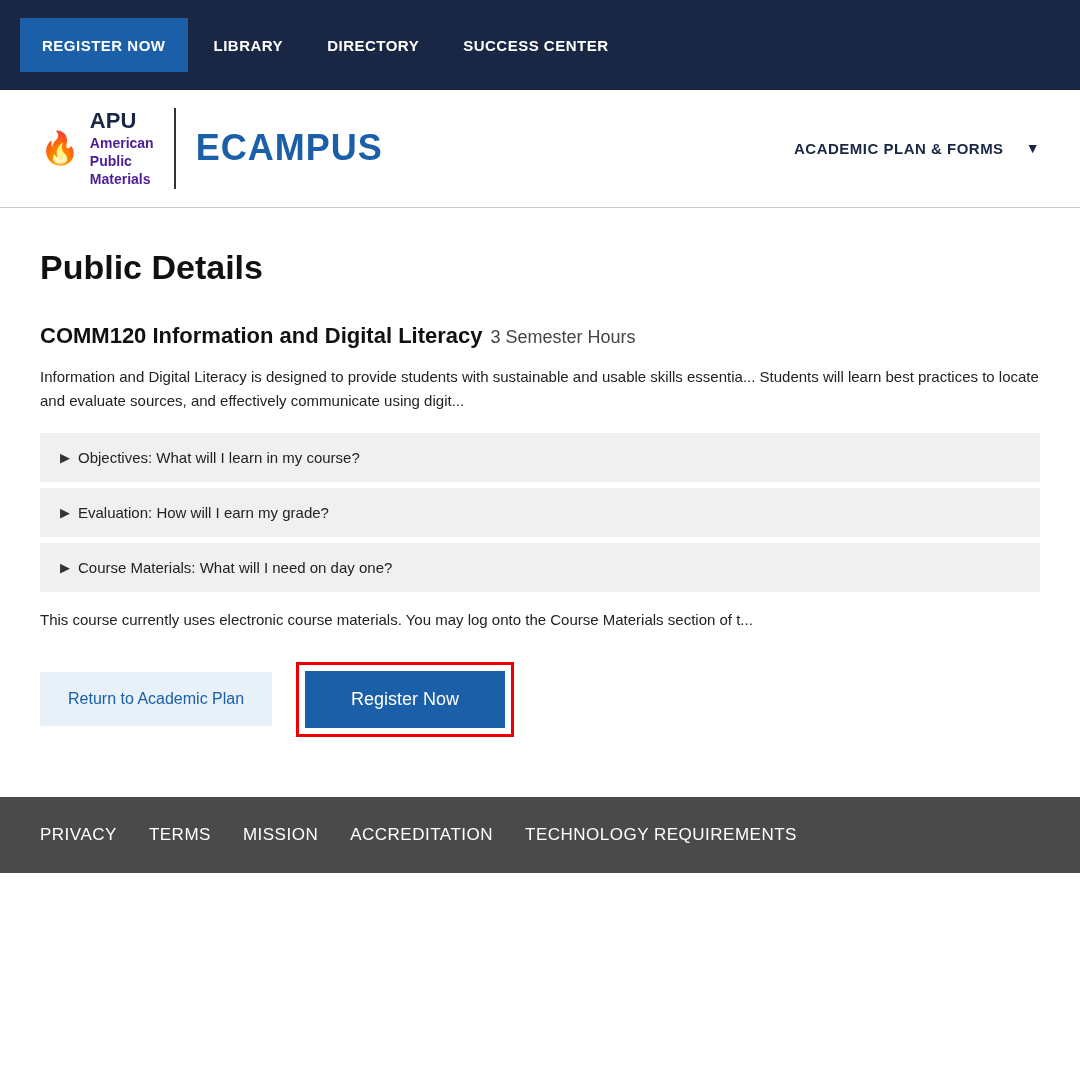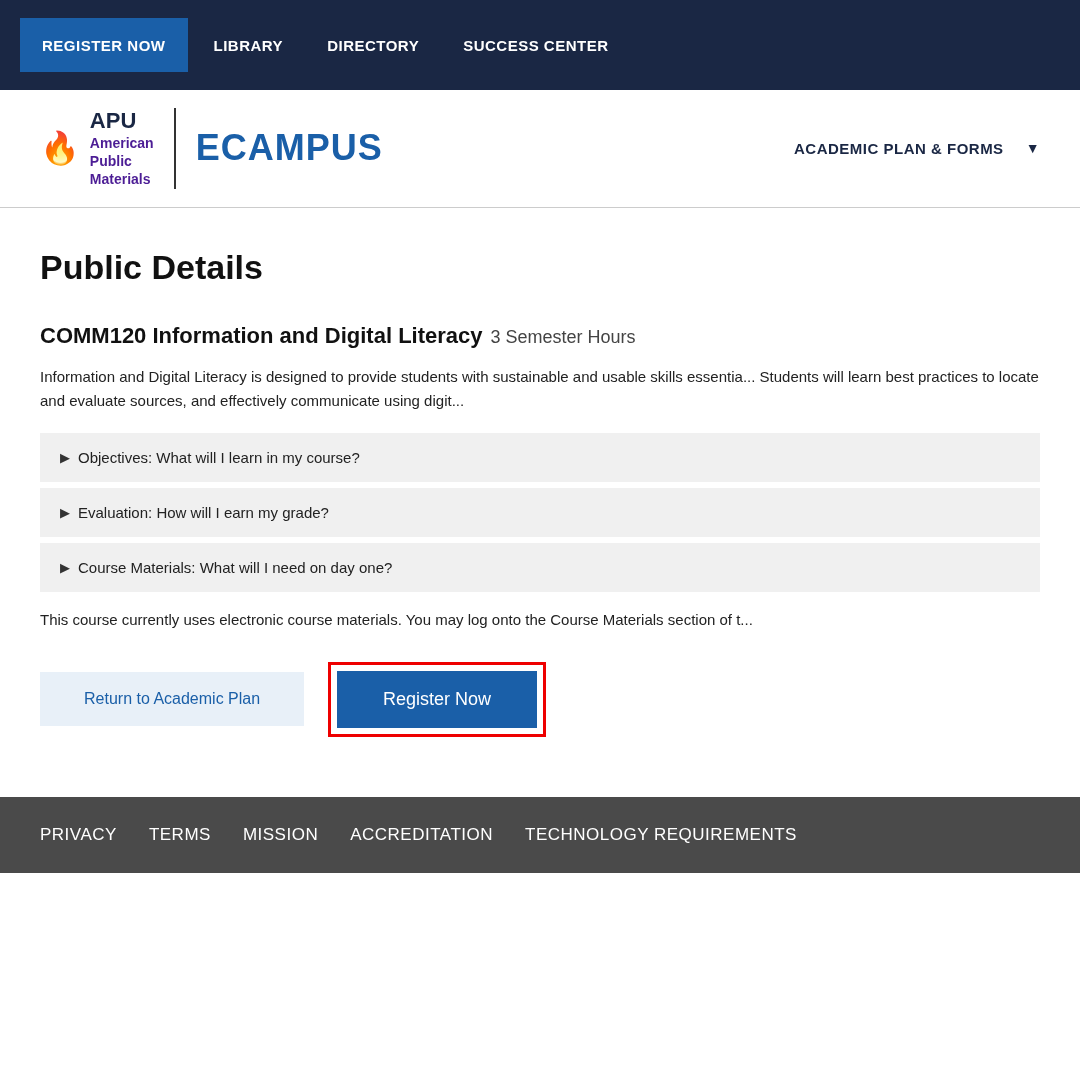--- a/index.html
+++ b/index.html
@@ -164,21 +164,21 @@
     .action-buttons {
       display: flex;
       align-items: center;
       gap: 24px;
       margin-bottom: 10px;
     }
     .return-btn {
       background: #e8f0f8;
       color: #1a5fa8;
       border: none;
-      padding: 18px 44px;
+      padding: 18px 28px;
       font-size: 16px;
       cursor: pointer;
       font-weight: normal;
     }
     .register-btn-wrapper {
       border: 3px solid #e00;
       padding: 6px;
     }
     .register-btn {
       background: #1a5fa8;

